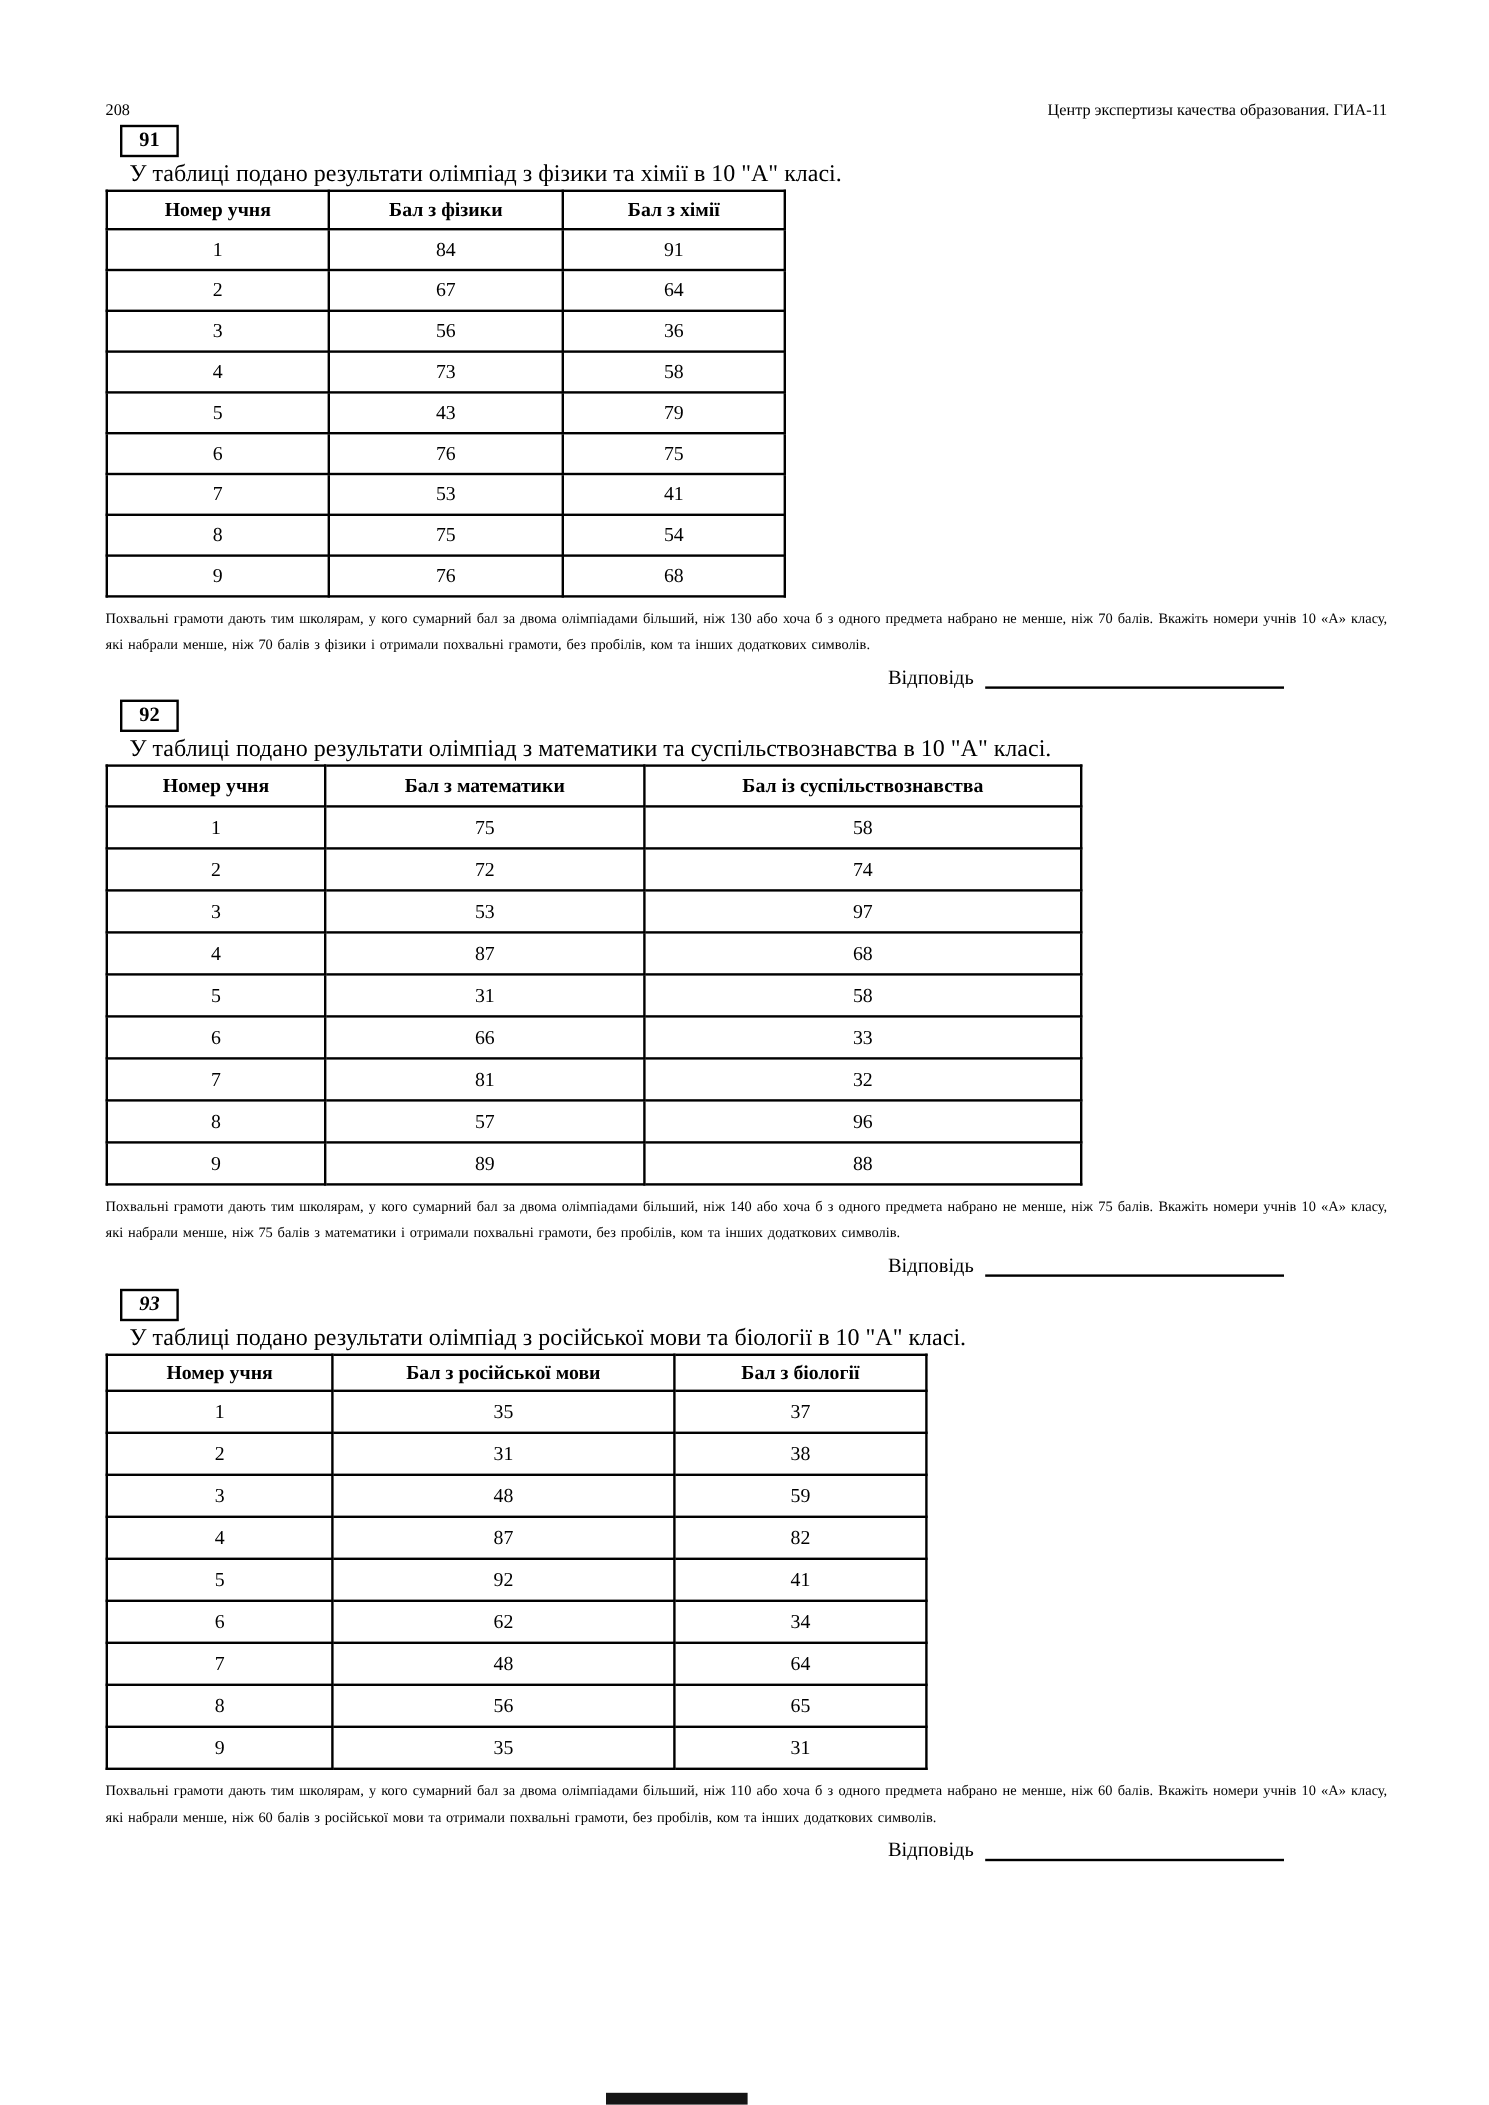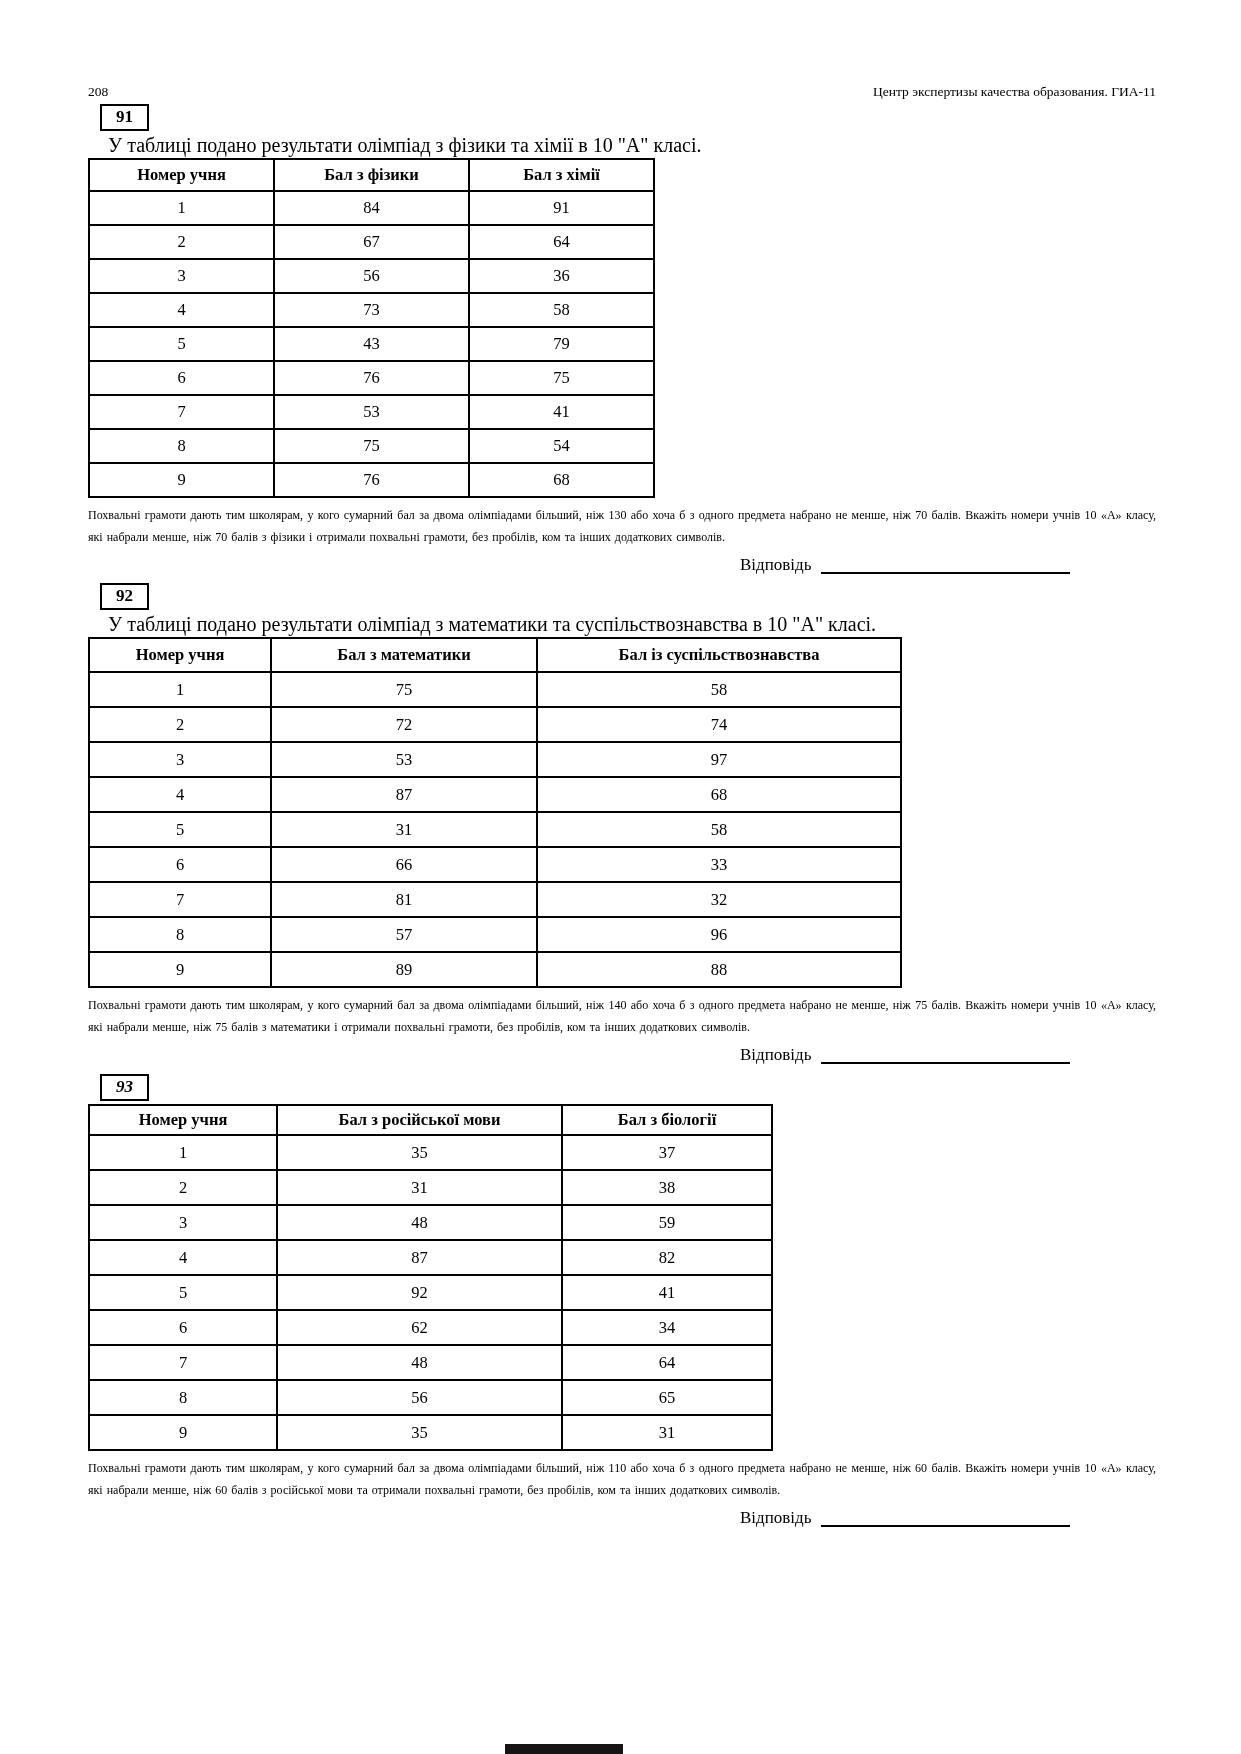--- a/index.html
+++ b/index.html
@@ -214,20 +214,21 @@
     <div class="answer">
       <span class="alabel">Відповідь</span>
       <span class="aline"></span>
     </div>
   </section>
 
   <section>
     <div class="qnum-box gap93">
       <span>93</span>
     </div>
+    <p class="intro">У таблиці подано результати олімпіад з російської мови та біології в 10 "А" класі.</p>
     <table class="t t93">
       <colgroup>
           <col style="width:188px">
           <col style="width:285px">
           <col style="width:210px">
         </colgroup>
       <thead>
         <tr>
           <th>Номер учня</th>
           <th>Бал з російської мови</th>

